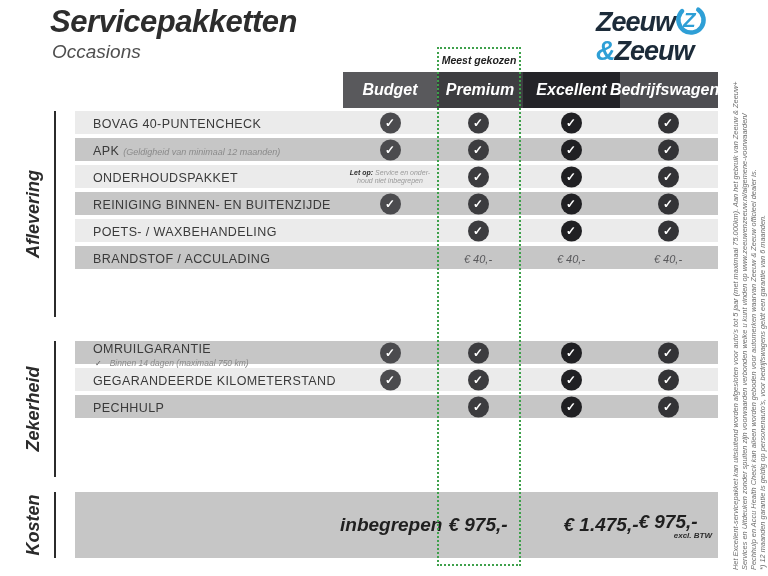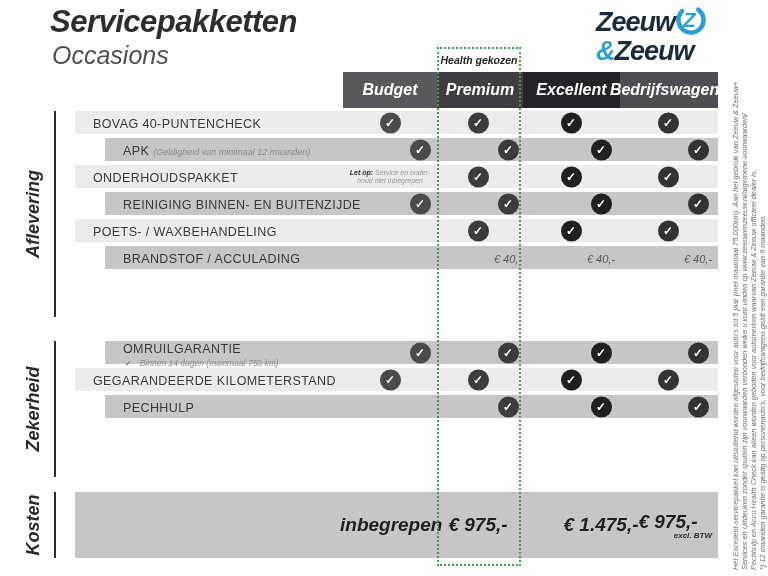--- a/index.html
+++ b/index.html
@@ -2,21 +2,21 @@
 <html><head>
 <meta charset="utf-8">
 <style>
   html,body{margin:0;padding:0;background:#fff;}
   .sheet{position:relative;width:768px;height:576px;background:#fff;overflow:hidden;
          font-family:"Liberation Sans",sans-serif;}
 
   
   .title{position:absolute;left:50px;top:4px;font-size:31px;font-weight:bold;
          font-style:italic;color:#2d2d2d;letter-spacing:-0.5px;}
-  .subtitle{position:absolute;left:52px;top:41px;font-size:25px;font-style:italic;
+  .subtitle{position:absolute;left:52px;top:41px;font-size:19px;font-style:italic;
             color:#4f4f4f;font-weight:normal;}
 
   
   .logo{position:absolute;left:596px;top:6px;line-height:26px;white-space:nowrap;}
   .logo .w{font-size:27px;font-weight:bold;font-style:italic;color:#1c2b39;letter-spacing:-1px;}
   .logo .amp{color:#2e9fd6;}
   .logo .zrow{display:flex;align-items:center;}
   .logo svg{margin-left:-2px;margin-top:-4px;}
 
   
@@ -28,21 +28,21 @@
   .premframe{position:absolute;left:437px;top:47px;width:84px;height:519px;
              border:2px dotted #3ea04b;pointer-events:none;z-index:5;box-sizing:border-box;}
   .badge{position:absolute;left:439px;top:49px;width:80px;height:22px;background:#fff;
          display:flex;align-items:center;justify-content:center;font-size:10.5px;
          font-weight:bold;font-style:italic;color:#222;z-index:4;}
 
   
   .rowsec{position:absolute;left:75px;width:643px;display:flex;flex-direction:column;gap:4px;}
   .row{position:relative;height:23px;}
   .row.light{background:#ebebeb;}
-  .row.mid{background:#c6c6c6;margin-left:30px;}
+  .row.mid{background:#c6c6c6;}
   .labelwrap{position:absolute;left:18px;top:50%;transform:translateY(-50%);white-space:nowrap;}
   .rowlabel{font-size:12.5px;color:#3a3a3a;letter-spacing:0.4px;font-weight:normal;}
   .rowsub-inline{font-size:9px;font-style:italic;color:#8a8a8a;margin-left:4px;}
   .subnote{font-size:8.5px;font-style:italic;color:#8a8a8a;margin-top:1px;padding-left:2px;text-align:right;}
   .subnote .subcheck{font-style:normal;color:#555;font-size:8px;margin-right:8px;}
   .cell{position:absolute;top:50%;transform:translate(-50%,-50%);width:94px;text-align:center;}
   .check{display:inline-flex;width:21px;height:21px;border-radius:50%;color:#fff;
          align-items:center;justify-content:center;font-size:12px;font-weight:bold;vertical-align:middle;}
   .valtext{font-size:11px;font-style:italic;color:#58585b;white-space:nowrap;}
   .note{font-size:7px;font-style:italic;color:#9a9a9a;line-height:8.5px;text-align:center;}
@@ -87,21 +87,21 @@
   </div>
 
   <div id="colheads">
       <div class="colhead" style="left: 343px; width: 94px; background: rgb(89, 89, 92);">Budget</div>
       <div class="colhead" style="left: 437px; width: 86px; background: rgb(62, 62, 65);">Premium</div>
       <div class="colhead" style="left: 523px; width: 97px; background: rgb(36, 36, 40);">Excellent</div>
       <div class="colhead" style="left: 620px; width: 98px; background: rgb(78, 78, 82);">Bedrijfswagens</div>
     </div>
 
   <div class="premframe"></div>
-  <div class="badge">Health gekozen</div>
+  <div class="badge">Meest gekozen</div>
 
   <div class="vlabel" style="left:33px;top:214px;">Aflevering</div>
   <div class="secbar" style="top:111px;height:206px;"></div>
   <div class="vlabel" style="left:33px;top:409px;">Zekerheid</div>
   <div class="secbar" style="top:341px;height:136px;"></div>
   <div class="vlabel" style="left:33px;top:525px;">Kosten</div>
   <div class="secbar" style="top:492px;height:66px;"></div>
 
   <div class="rowsec" id="sec-aflevering" style="top:111px;">
       <div class="row light">

